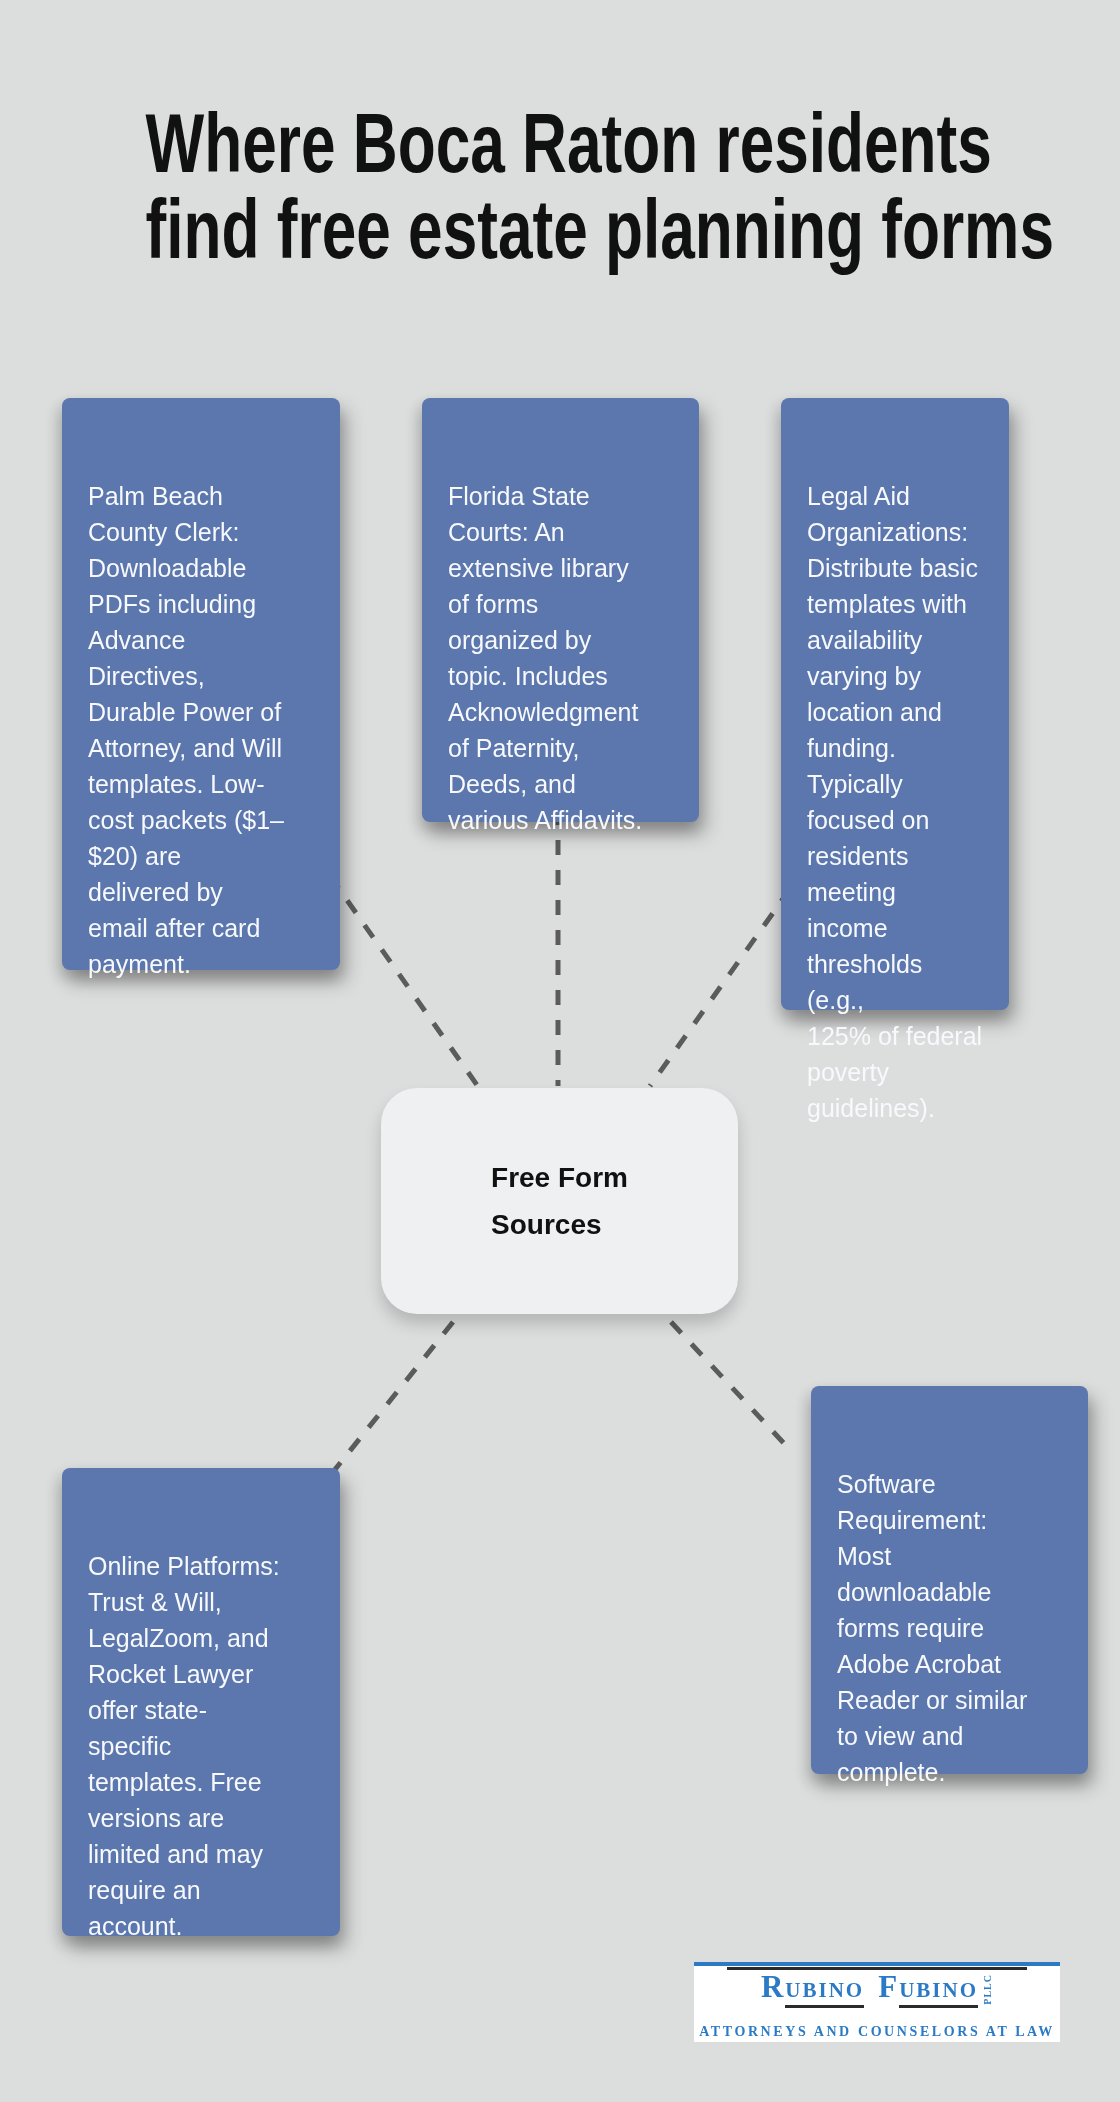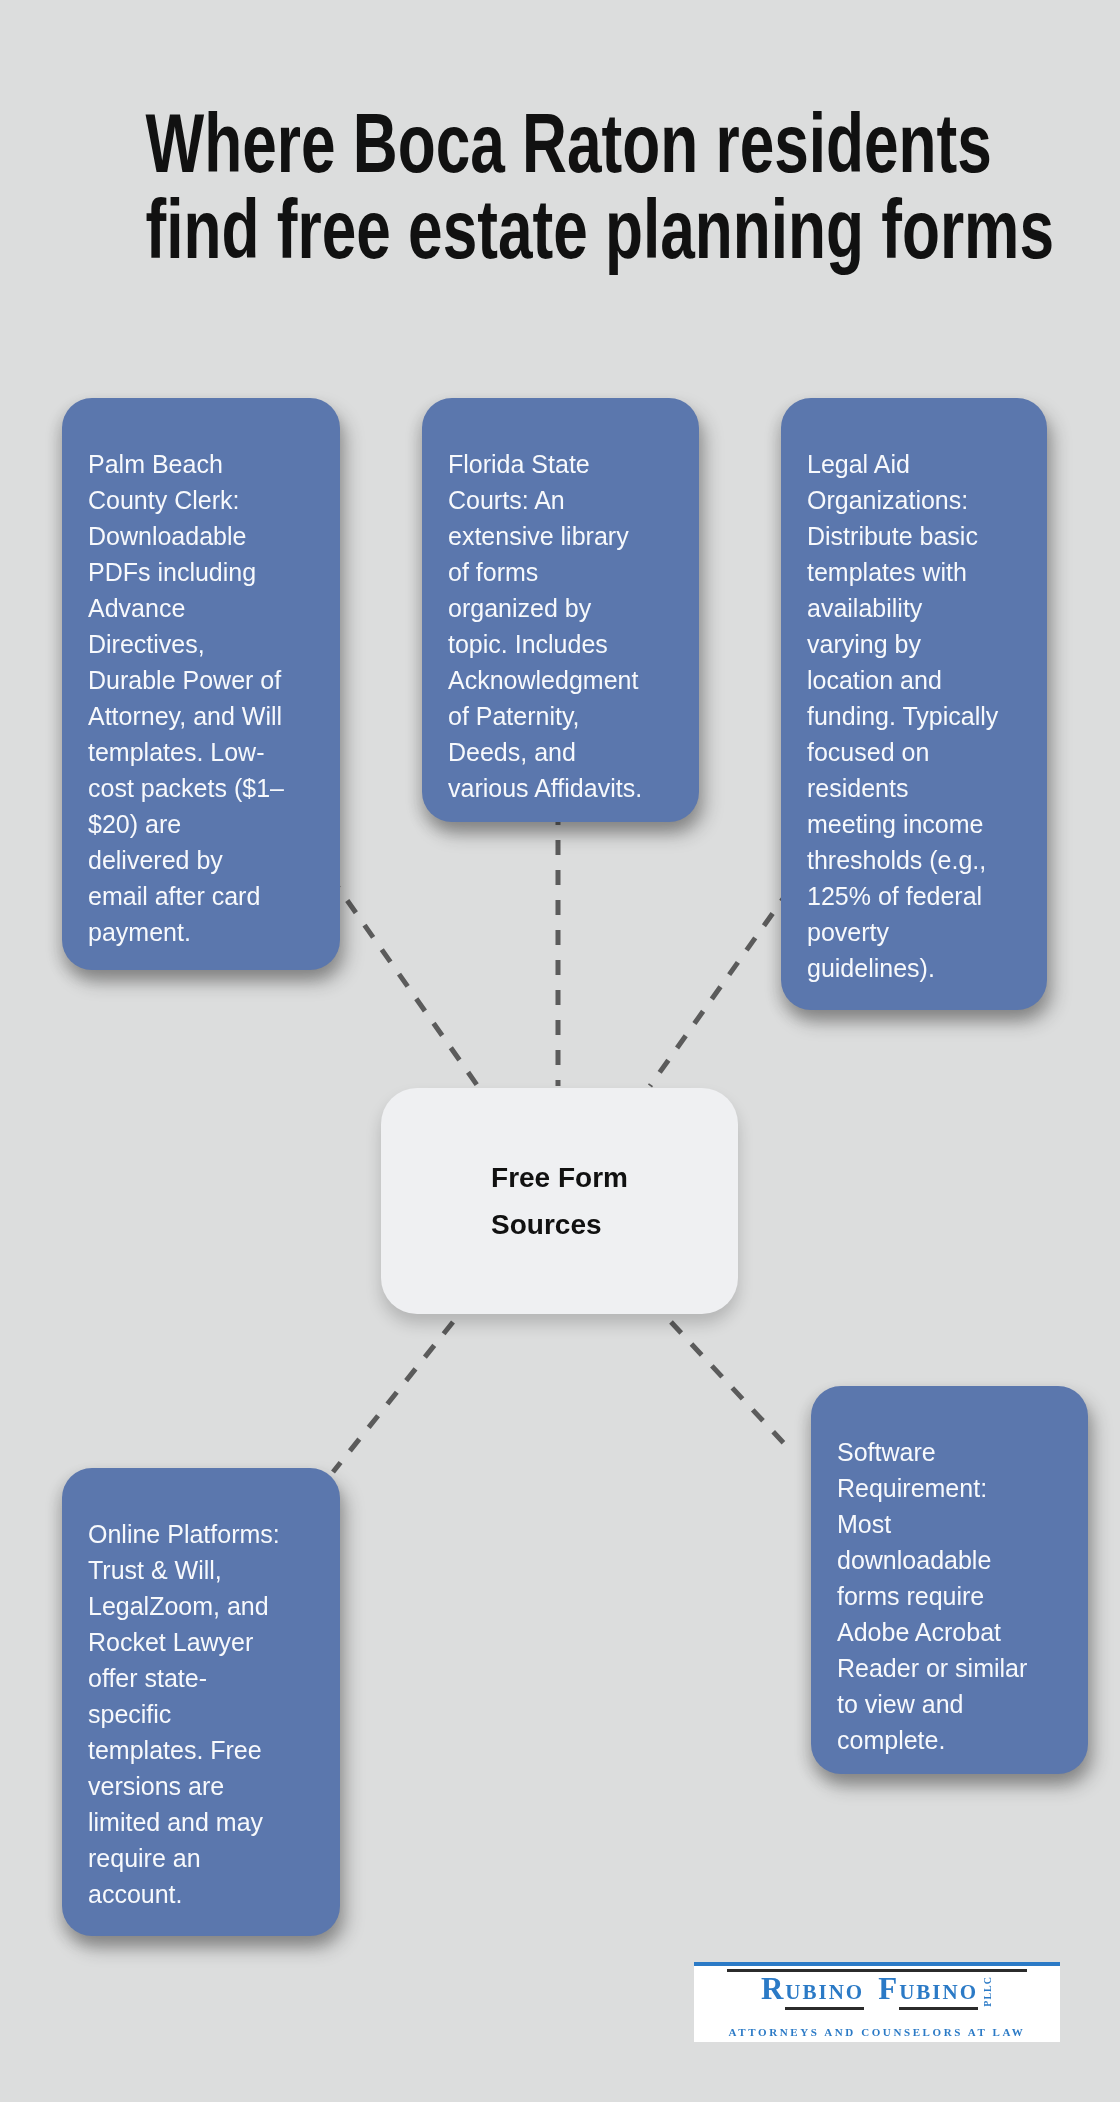--- a/index.html
+++ b/index.html
@@ -41,31 +41,31 @@
   svg.connectors{position:absolute;left:0;top:0;}
   svg.connectors line{
     stroke:var(--connector);
     stroke-width:5;
     stroke-dasharray:15 15;
   }
   
   .node{
     position:absolute;
     background:var(--node-fill);
-    border-radius:30px;
+    border-radius:8px;
     color:var(--node-text);
     font-size:25px;
     line-height:36px;
-    padding:12px 26px;
+    padding:44px 26px;
     white-space:pre-line;
     box-shadow:6px 12px 18px rgba(40,40,40,0.38), -4px 8px 14px rgba(40,40,40,0.18);
   }
   .node-1{left:62px;  top:398px;  width:278px; height:572px;}
   .node-2{left:422px; top:398px;  width:277px; height:424px;}
-  .node-3{left:781px; top:398px;  width:266px; height:612px;}
+  .node-3{left:781px; top:398px;  width:228px; height:612px;}
   .node-4{left:62px;  top:1468px; width:278px; height:468px;}
   .node-5{left:811px; top:1386px; width:277px; height:388px;}
   
   .center-node{
     position:absolute;
     left:381px;top:1088px;width:357px;height:226px;
     background:var(--center-fill);
     border-radius:36px;
     display:flex;align-items:center;justify-content:center;
     text-align:left;
@@ -106,21 +106,21 @@
     transform:rotate(180deg);
     font-size:10px;
     font-weight:700;
     letter-spacing:1px;
     margin-left:5px;
     align-self:center;
     line-height:10px;
   }
   .logo-tagline{
     margin-top:16px;
-    font-size:11px;
+    font-size:14px;
     font-weight:700;
     letter-spacing:2.6px;
     white-space:nowrap;
   }
 </style>
 </head>
 <body>
 
 <div id="canvas">
 

